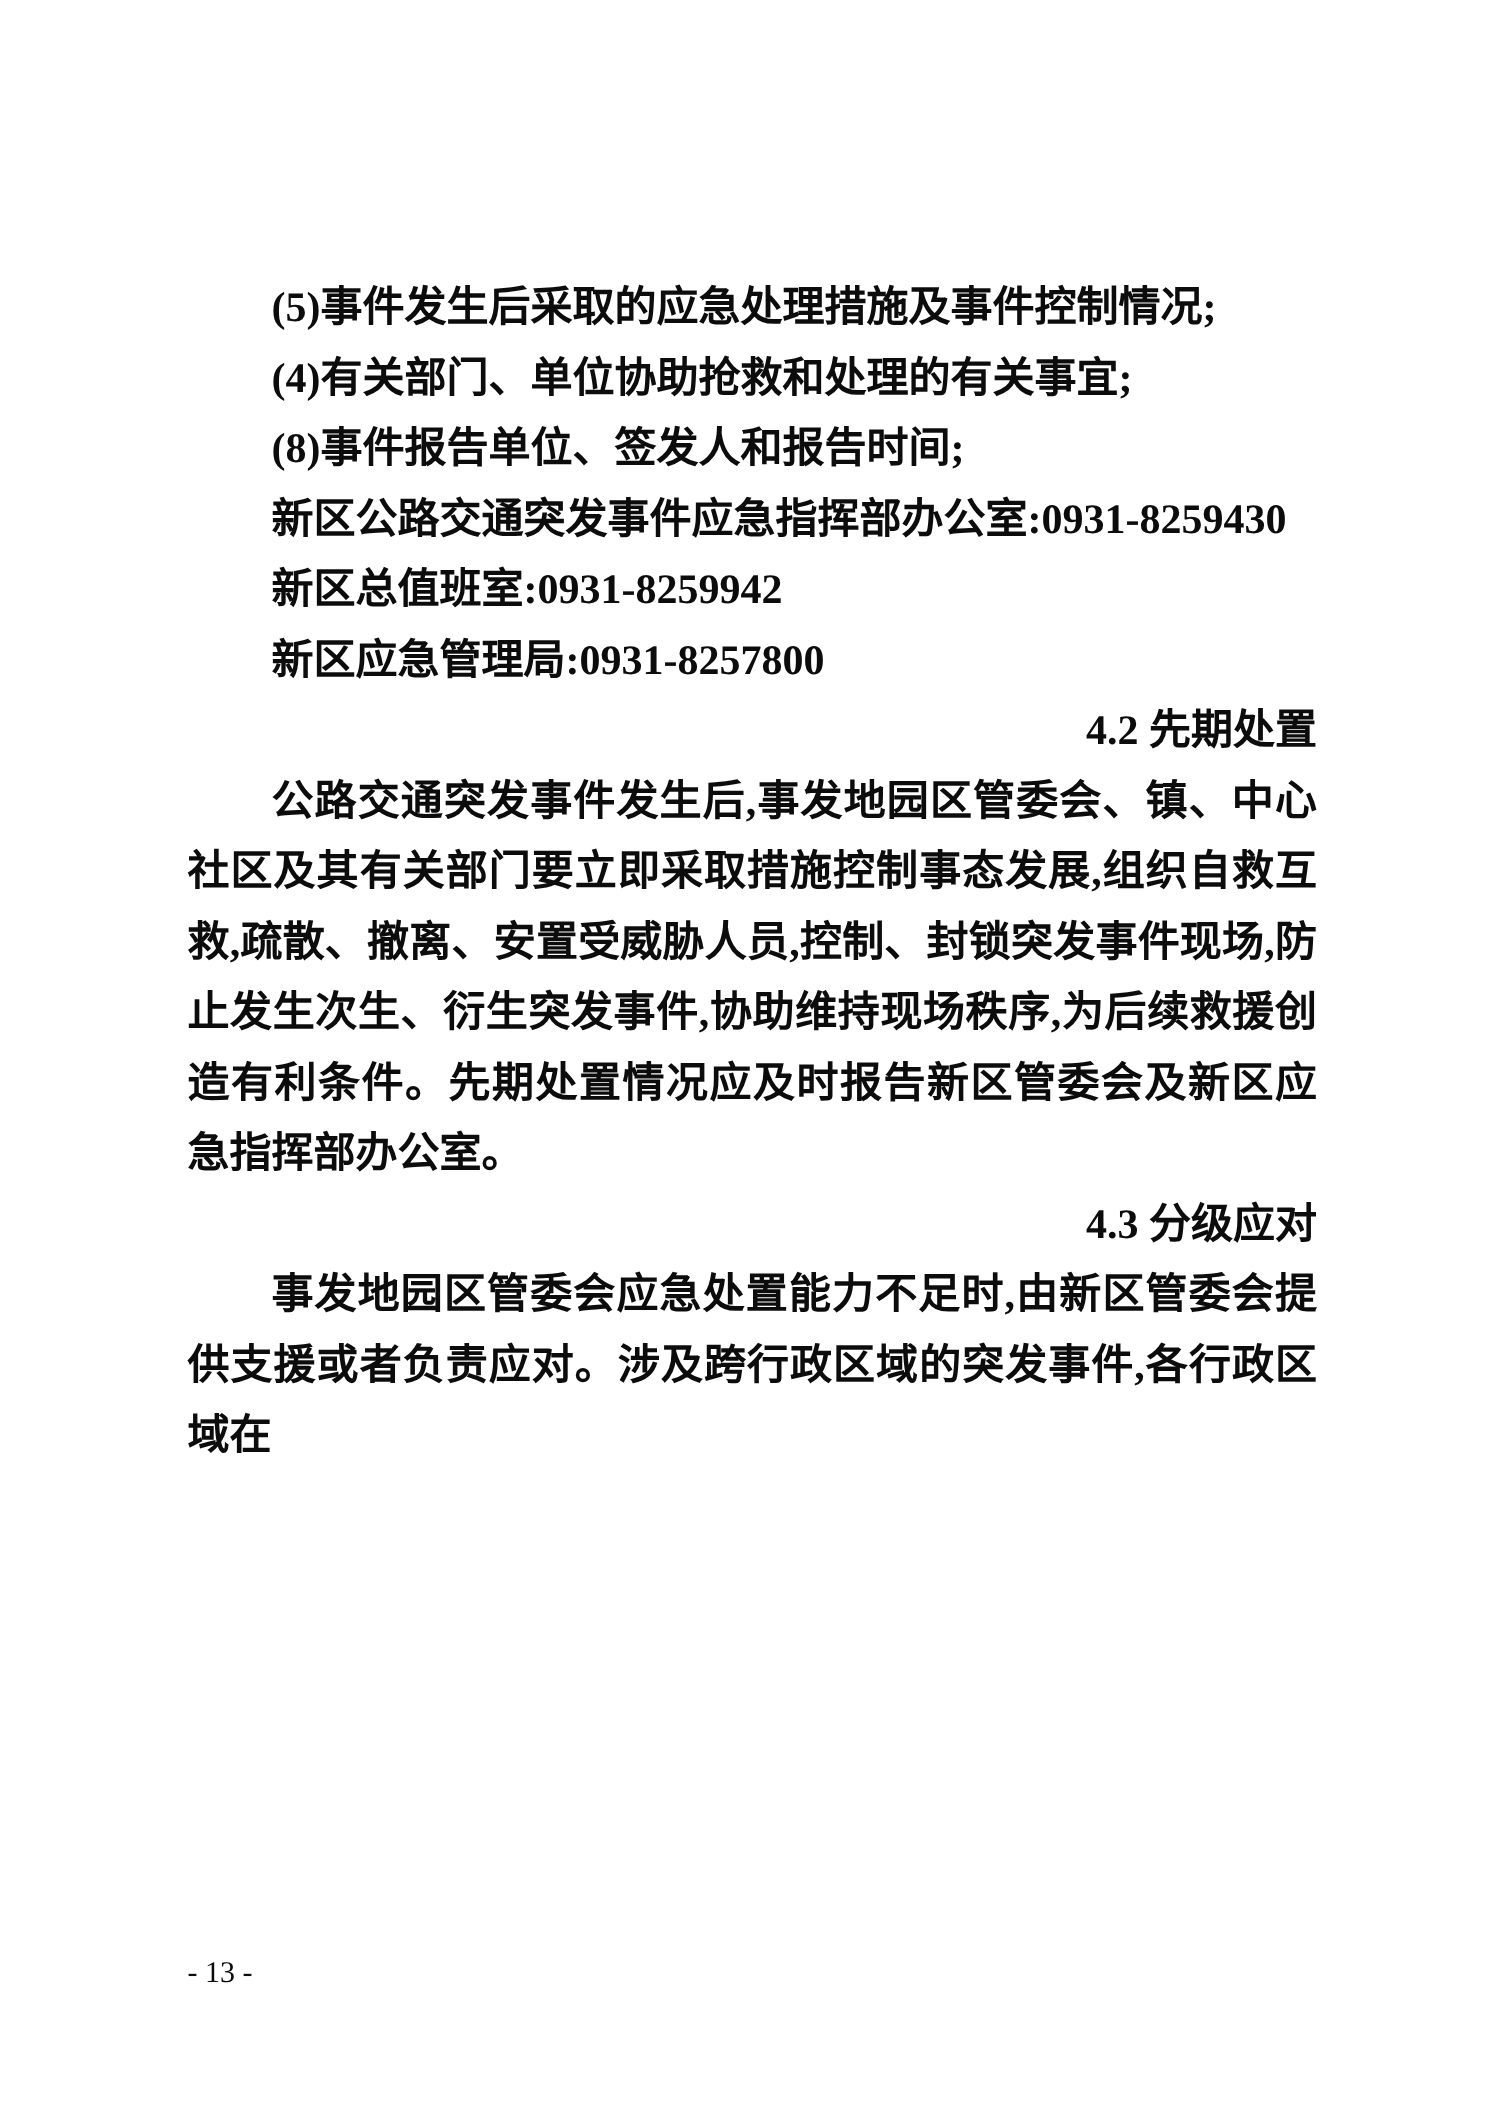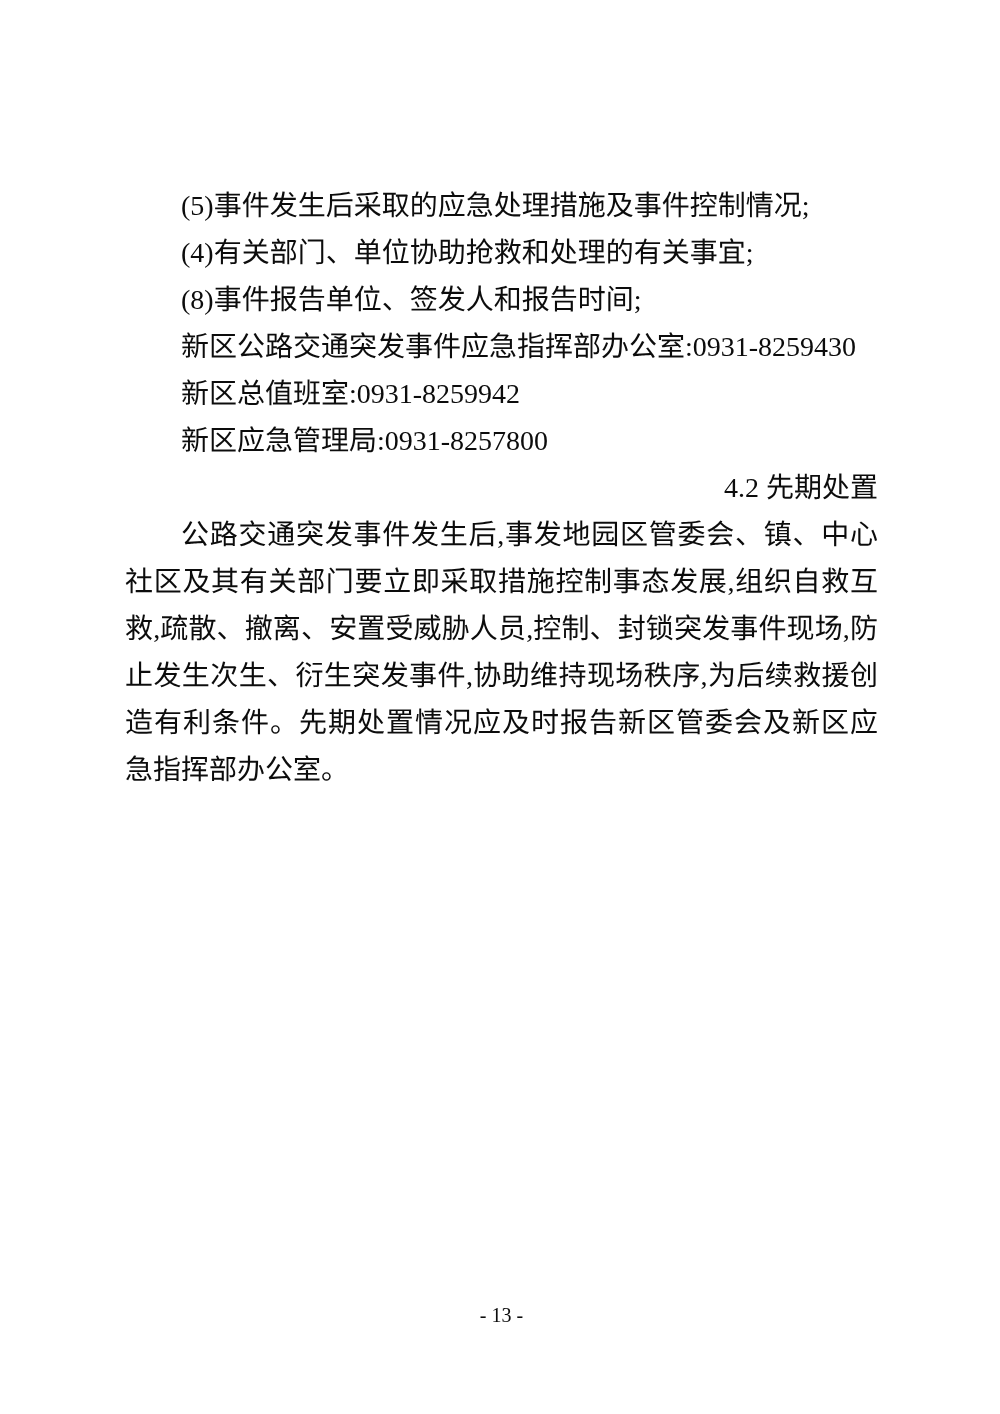--- a/index.html
+++ b/index.html
@@ -24,36 +24,35 @@
     font-size: 28px;
     line-height: 47px;
     text-align: justify;
   }
   .content p,
   .content h2 {
     margin: 0;
     padding: 0;
     font-size: 28px;
     line-height: 47px;
-    font-weight: normal;
+    font-weight: bold;
   }
   .indent {
     text-indent: 2em;
   }
   .heading {
     font-weight: bold;
     text-indent: 2em;
     text-align: right;
   }
   .page-footer {
     position: absolute;
     top: 1302px;
     left: 125px;
     width: 753px;
-    text-align: center;
     font-size: 20px;
     line-height: 26px;
   }
 </style>
 </head>
 <body>
 
 <div class="page">
   <main class="content">
 
@@ -61,19 +60,21 @@
     <p class="indent">(4)有关部门、单位协助抢救和处理的有关事宜;</p>
     <p class="indent">(8)事件报告单位、签发人和报告时间;</p>
 
     <p class="indent">新区公路交通突发事件应急指挥部办公室:0931-8259430</p>
     <p class="indent">新区总值班室:0931-8259942</p>
     <p class="indent">新区应急管理局:0931-8257800</p>
 
     <h2 class="heading">4.2 先期处置</h2>
     <p class="indent">公路交通突发事件发生后,事发地园区管委会、镇、中心社区及其有关部门要立即采取措施控制事态发展,组织自救互救,疏散、撤离、安置受威胁人员,控制、封锁突发事件现场,防止发生次生、衍生突发事件,协助维持现场秩序,为后续救援创造有利条件。先期处置情况应及时报告新区管委会及新区应急指挥部办公室。</p>
 
+    <h2 class="heading">4.3 分级应对</h2>
+    <p class="indent">事发地园区管委会应急处置能力不足时,由新区管委会提供支援或者负责应对。涉及跨行政区域的突发事件,各行政区域在</p>
 
   </main>
 
   <footer class="page-footer">
     <span>- 13 -</span>
   </footer>
 </div>
 
 </body></html>

